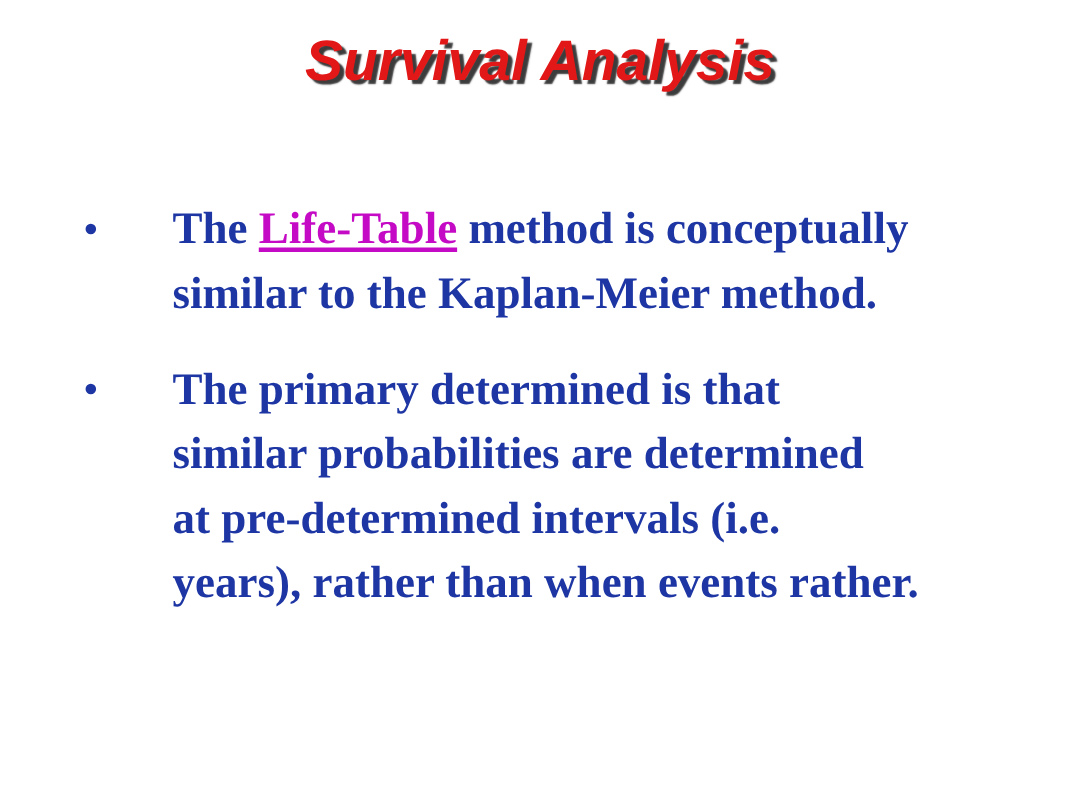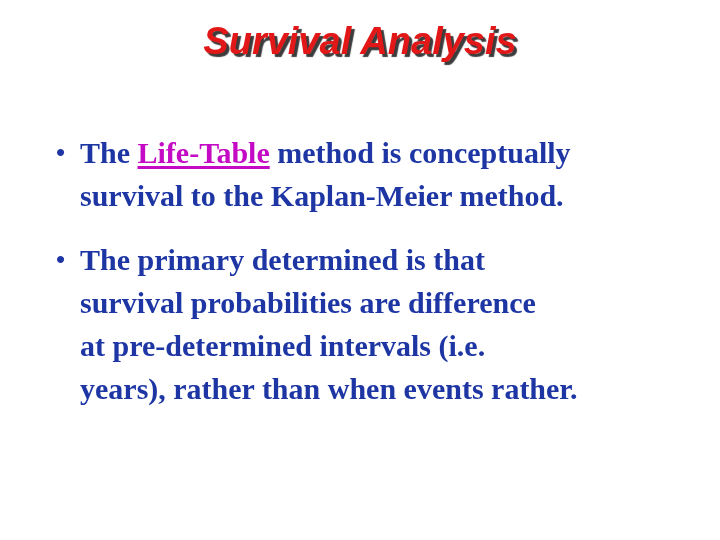--- a/index.html
+++ b/index.html
@@ -46,20 +46,21 @@
   }
   .bullet-dot {
     flex: 0 0 24px;
     width: 24px;
     font-size: 26px;
     line-height: 43px;
     color: #1d36a4;
   }
   .bullet-lines .line {
     white-space: nowrap;
+    margin-left: 35px;
   }
   .link-magenta {
     color: #c40ac4;
     text-decoration: underline;
     text-decoration-thickness: 3px;
     text-underline-offset: 3px;
   }
 </style>
 </head>
 <body>
@@ -67,28 +68,28 @@
 <div class="slide">
 
   <div class="slide-title">Survival Analysis</div>
 
   <div class="bullet-list">
 
     <div class="bullet-item">
       <span class="bullet-dot">•</span>
       <span class="bullet-lines">
         <span class="line"><span>The </span><span class="link-magenta">Life-Table</span><span> method is conceptually</span></span>
-        <span class="line"><span>survival to the Kaplan-Meier method.</span></span>
+        <span class="line"><span>similar to the Kaplan-Meier method.</span></span>
       </span>
     </div>
 
     <div class="bullet-item">
       <span class="bullet-dot">•</span>
       <span class="bullet-lines">
         <span class="line"><span>The primary determined is that</span></span>
-        <span class="line"><span>survival probabilities are difference</span></span>
+        <span class="line"><span>similar probabilities are determined</span></span>
         <span class="line"><span>at pre-determined intervals (i.e.</span></span>
         <span class="line"><span>years), rather than when events rather.</span></span>
       </span>
     </div>
 
   </div>
 </div>
 
 </body></html>

